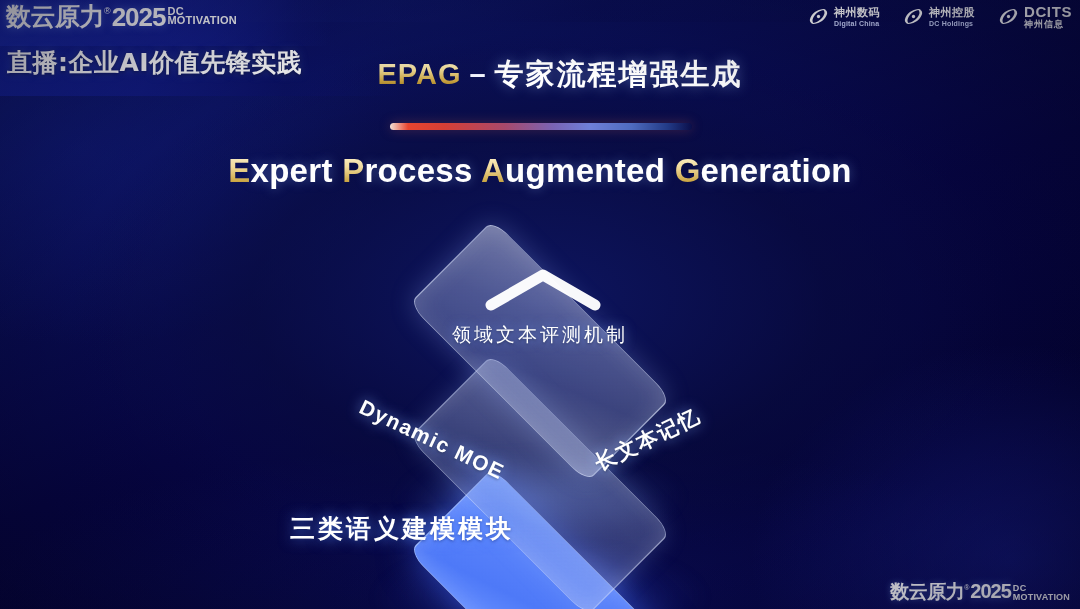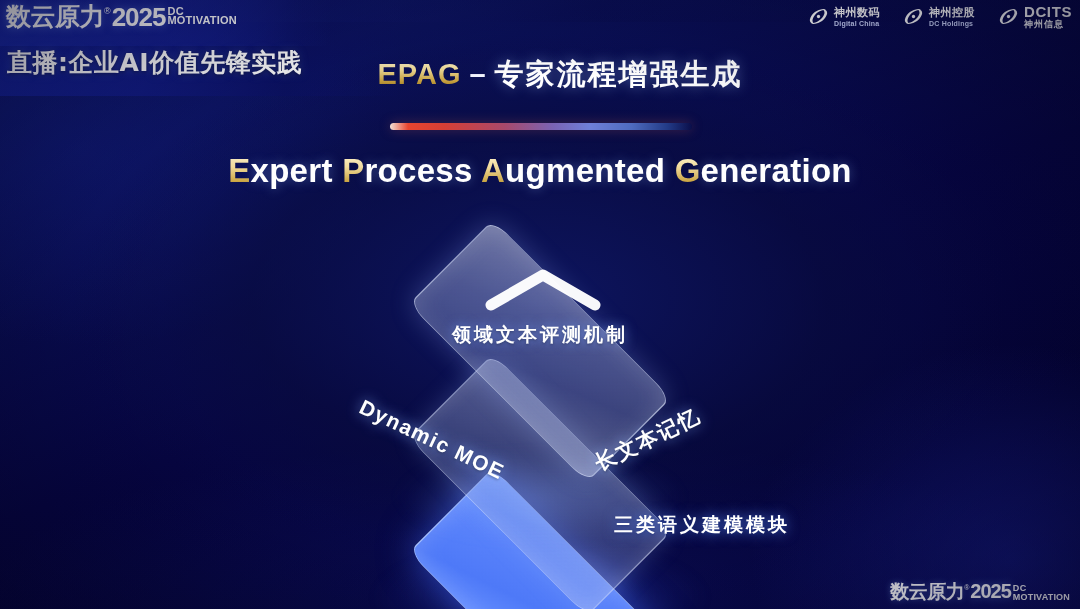--- a/index.html
+++ b/index.html
@@ -188,26 +188,26 @@
   #chevron{ position:absolute; left:193px; top:45px; width:120px; height:44px; z-index:8; }
 
   
   .lbl{
     position:absolute; z-index:9; white-space:nowrap;
     font-family:"DejaVu Sans","Liberation Sans",sans-serif;
     color:#ffffff;
   }
   #lbl-top{
     left:0; top:100px; width:500px; text-align:center;
-    font-size:19px; font-weight:bold; letter-spacing:3px;
+    font-size:19px; font-weight:normal; letter-spacing:3px;
     text-shadow:0 0 12px rgba(120,160,255,.75), 0 1px 3px rgba(0,0,0,.45);
   }
   #lbl-bot{
-    left:0; top:290px; width:500px; text-align:right;
-    font-size:19px; font-weight:bold; letter-spacing:3px;
+    left:0; top:290px; width:500px; text-align:left;
+    font-size:25px; font-weight:bold; letter-spacing:3px;
     text-shadow:0 0 14px rgba(90,140,255,.85), 0 1px 3px rgba(10,20,80,.5);
   }
   #lbl-mid-left{
     left:76px; top:173px; font-size:21px; font-weight:bold; letter-spacing:1.5px;
     font-family:"Liberation Sans",sans-serif;
     transform:rotate(25.5deg); transform-origin:left top;
     text-shadow:0 0 13px rgba(130,170,255,.8), 0 1px 3px rgba(0,0,0,.4);
   }
   #lbl-mid-right{
     left:300px; top:230px; font-size:21px; font-weight:bold; letter-spacing:2px;

